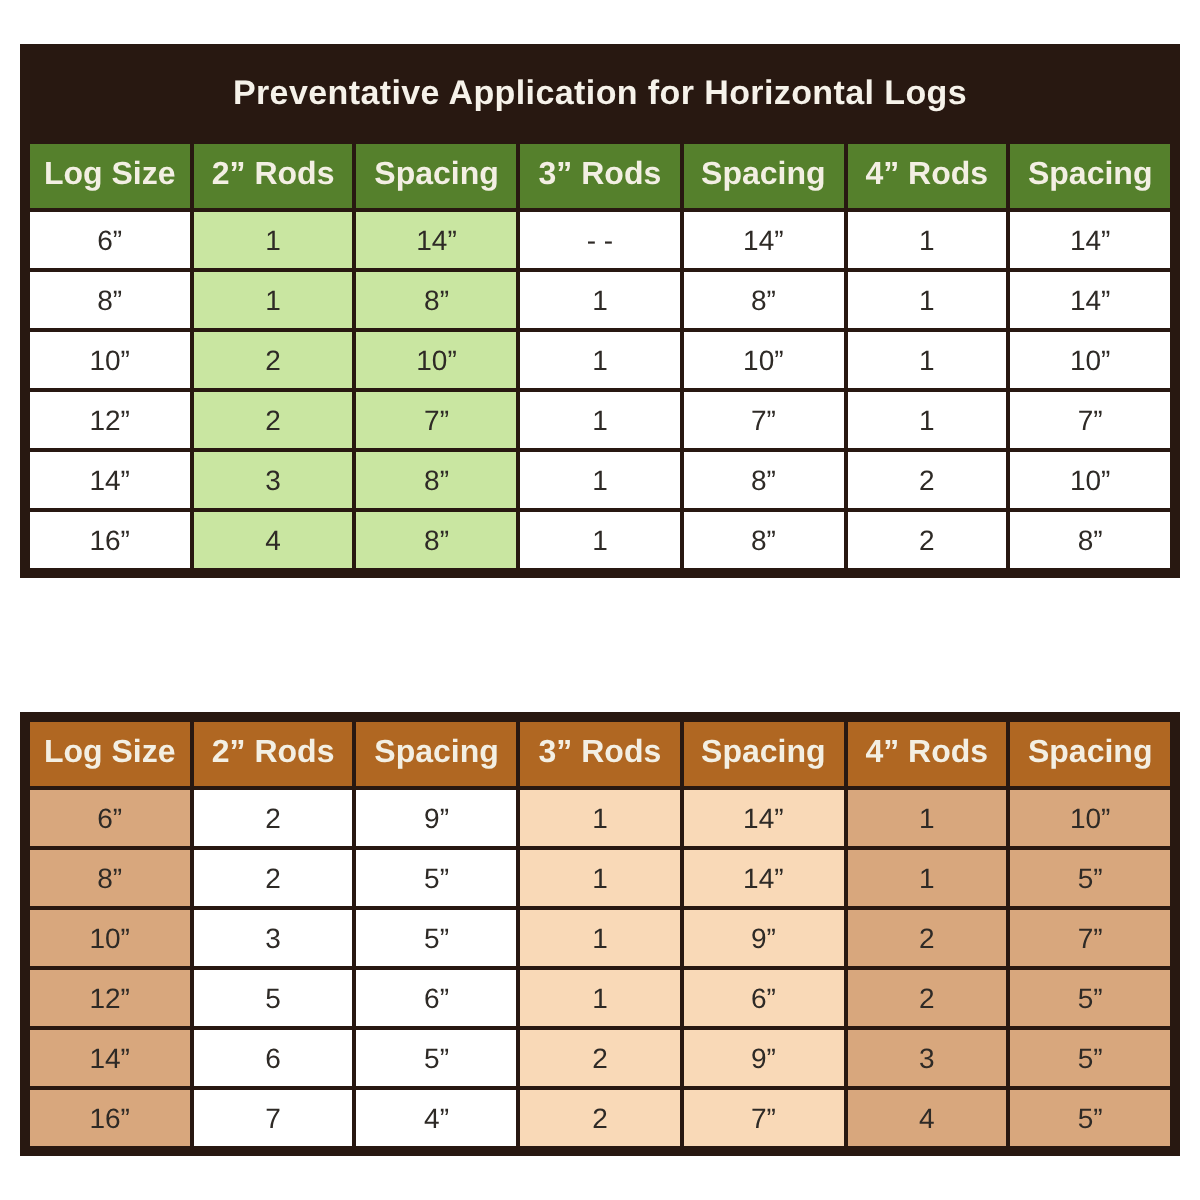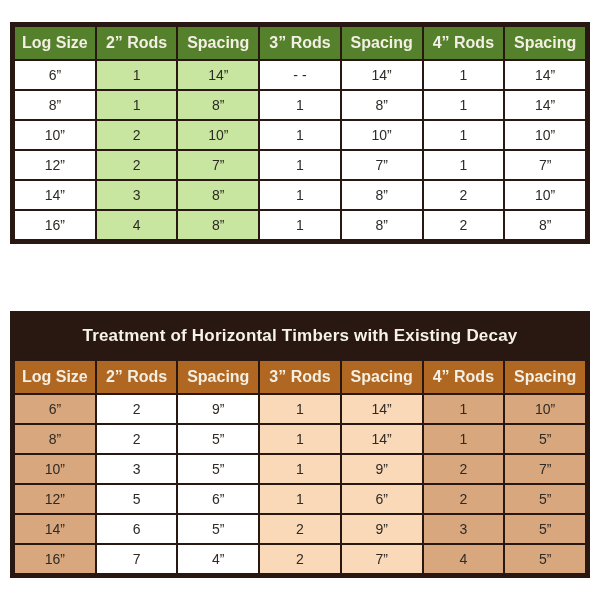--- a/index.html
+++ b/index.html
@@ -57,20 +57,21 @@
     border: 2px solid var(--border-color);
     background: #ffffff;
   }
 </style>
 </head>
 <body style="background: rgb(255, 255, 255);">
 
 <div class="page">
 
   <section class="table-card">
+    <div class="table-title">Preventative Application for Horizontal Logs</div>
     <table class="data-table" data-table="0">
       <thead>
         <tr>
             <th style="background: rgb(85, 128, 44);">Log Size</th>
             <th style="background: rgb(85, 128, 44);">2” Rods</th>
             <th style="background: rgb(85, 128, 44);">Spacing</th>
             <th style="background: rgb(85, 128, 44);">3” Rods</th>
             <th style="background: rgb(85, 128, 44);">Spacing</th>
             <th style="background: rgb(85, 128, 44);">4” Rods</th>
             <th style="background: rgb(85, 128, 44);">Spacing</th>
@@ -129,21 +130,20 @@
             <td style="background: rgb(255, 255, 255);">1</td>
             <td style="background: rgb(255, 255, 255);">8”</td>
             <td style="background: rgb(255, 255, 255);">2</td>
             <td style="background: rgb(255, 255, 255);">8”</td>
           </tr>
         </tbody>
     </table>
   </section>
 
   <section class="table-card">
-    <div class="table-title">Treatment of Horizontal Timbers with Existing Decay</div>
     <table class="data-table" data-table="1">
       <thead>
         <tr>
             <th style="background: rgb(176, 103, 34);">Log Size</th>
             <th style="background: rgb(176, 103, 34);">2” Rods</th>
             <th style="background: rgb(176, 103, 34);">Spacing</th>
             <th style="background: rgb(176, 103, 34);">3” Rods</th>
             <th style="background: rgb(176, 103, 34);">Spacing</th>
             <th style="background: rgb(176, 103, 34);">4” Rods</th>
             <th style="background: rgb(176, 103, 34);">Spacing</th>

